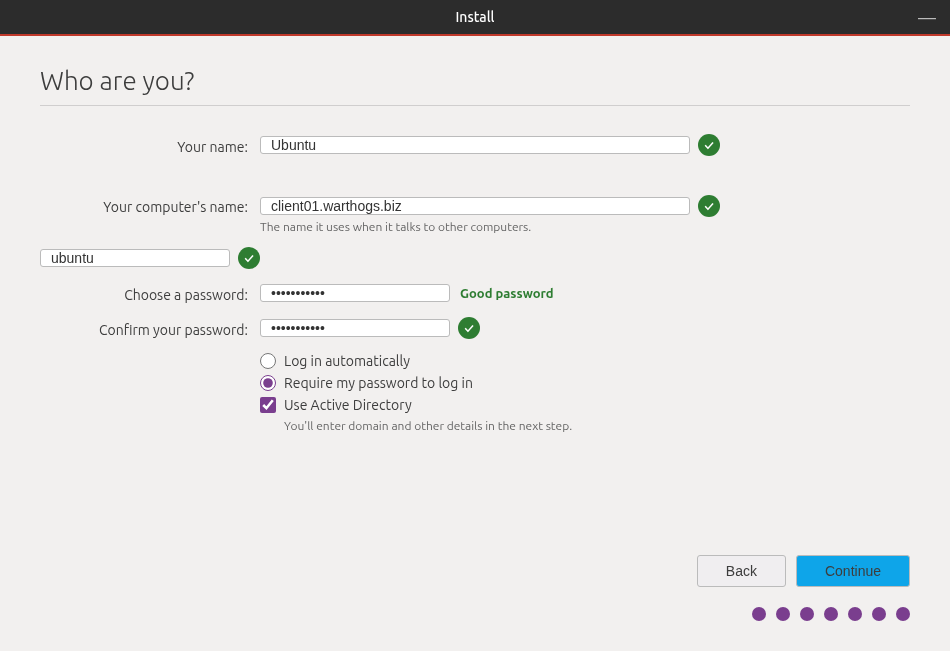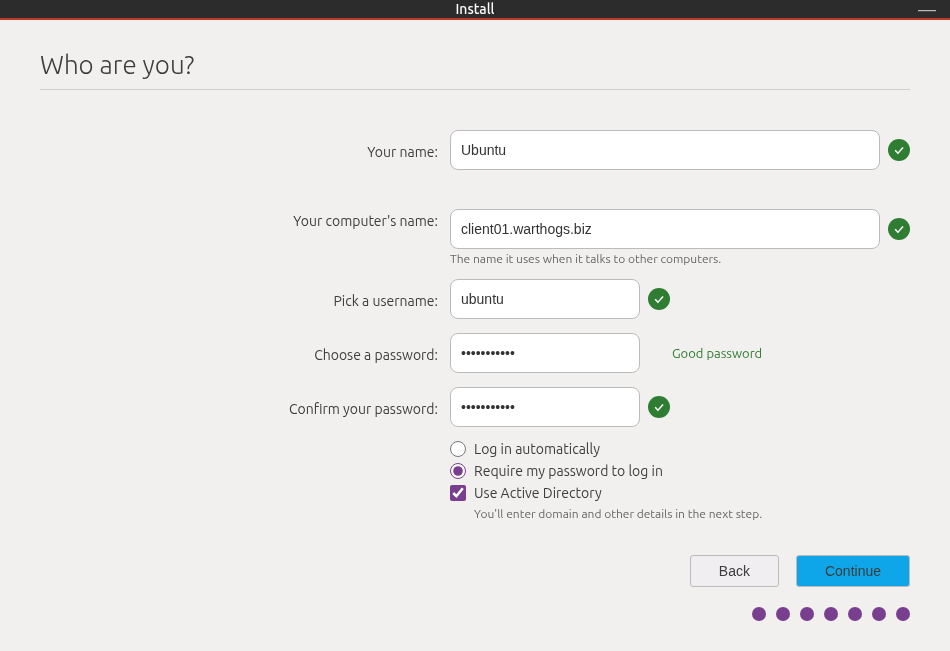--- a/index.html
+++ b/index.html
@@ -12,21 +12,21 @@
       display: flex;
       flex-direction: column;
     }
 
     
     .titlebar {
       background: #2c2c2c;
       display: flex;
       align-items: center;
       justify-content: center;
-      height: 20px;
+      height: 36px;
       position: relative;
       border-bottom: 2px solid #c0392b;
       flex-shrink: 0;
     }
     .titlebar-title {
       color: #fff;
       font-size: 14px;
       font-weight: 500;
     }
     .titlebar-minimize {
@@ -43,31 +43,31 @@
       flex: 1;
       padding: 30px 40px 20px 40px;
       display: flex;
       flex-direction: column;
     }
 
     .page-title {
       font-size: 26px;
       font-weight: 300;
       color: #3d3d3d;
-      margin-bottom: 40px;
+      margin-bottom: 28px;
       padding-bottom: 10px;
       border-bottom: 1px solid #d0cece;
     }
 
     
     .form-area {
       flex: 1;
       display: flex;
       flex-direction: column;
-      align-items: flex-end;
+      align-items: flex-start;
     }
 
     .form-row {
       display: flex;
       align-items: center;
       margin-bottom: 14px;
       width: 680px;
     }
 
     .form-row.align-top {
@@ -85,23 +85,23 @@
       padding-top: 4px;
     }
 
     .form-input-wrap {
       display: flex;
       flex-direction: column;
       flex: 1;
     }
 
     .form-input {
-      height: 40px;
+      height: 18px;
       border: 1px solid #bbb;
-      border-radius: 8px;
+      border-radius: 3px;
       padding: 0 10px;
       font-size: 14px;
       background: #fff;
       color: #333;
       outline: none;
       width: 100%;
     }
 
     .form-input.narrow {
       width: 190px;
@@ -115,22 +115,22 @@
 
     .hint-text {
       font-size: 12px;
       color: #666;
       margin-top: 3px;
     }
 
     .good-password {
       color: #2e7d32;
       font-size: 13px;
-      font-weight: 400;
-      margin-left: 24px;
+      font-weight: 700;
+      margin-left: 2px;
       white-space: nowrap;
     }
 
     
     .check-icon {
       width: 22px;
       height: 22px;
       background: #2e7d32;
       border-radius: 50%;
       display: flex;
@@ -190,21 +190,21 @@
     
     .bottom-area {
       display: flex;
       flex-direction: column;
       align-items: flex-end;
       padding: 0 0 0 0;
     }
 
     .button-row {
       display: flex;
-      gap: 17px;
+      gap: 10px;
       margin-bottom: 20px;
       align-self: flex-end;
     }
 
     .btn {
       padding: 7px 28px;
       border-radius: 3px;
       font-size: 14px;
       cursor: pointer;
       border: 1px solid #bbb;
@@ -260,21 +260,20 @@
       <div class="form-input-wrap">
         <div class="input-row">
           <input class="form-input" type="text" value="client01.warthogs.biz" style="">
           <div class="check-icon"></div>
         </div>
         <div class="hint-text">The name it uses when it talks to other computers.</div>
       </div>
     </div>
 
     <div class="form-row">
-      <div class="form-label">Pick a username:</div>
       <div class="form-input-wrap">
         <div class="input-row">
           <input class="form-input narrow" type="text" value="ubuntu" style="">
           <div class="check-icon"></div>
         </div>
       </div>
     </div>
 
     <div class="form-row">
       <div class="form-label">Choose a password:</div>

